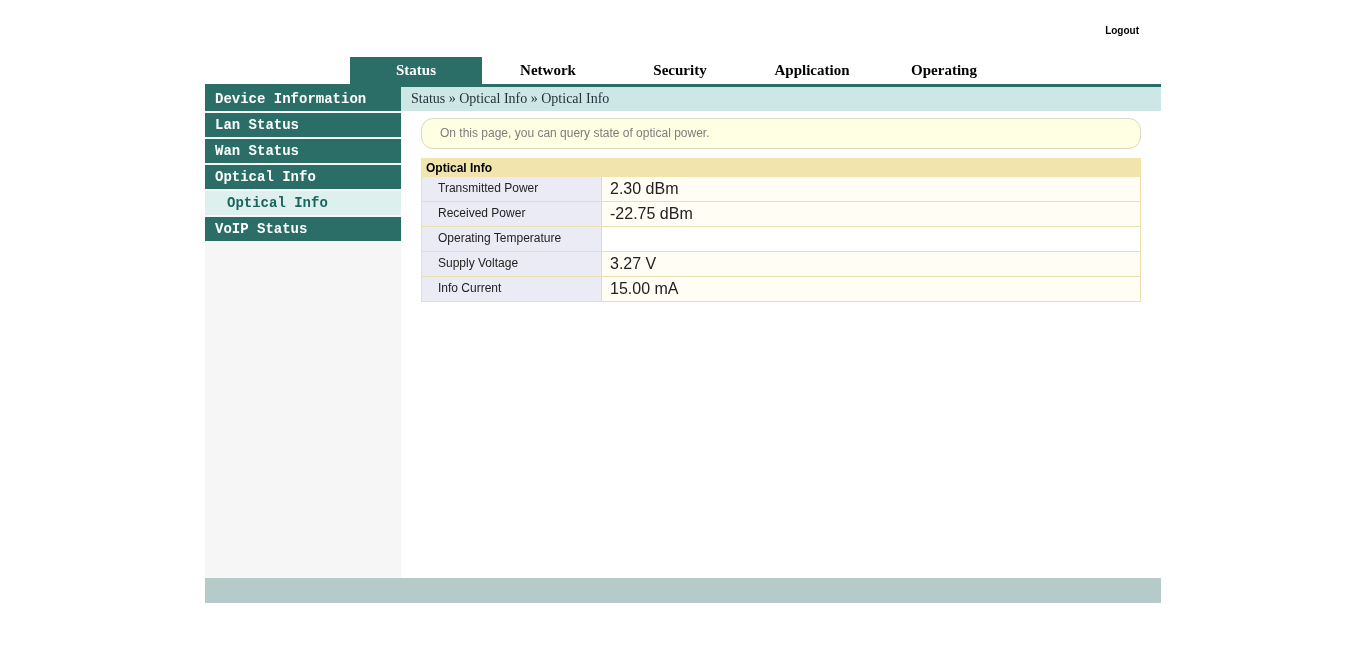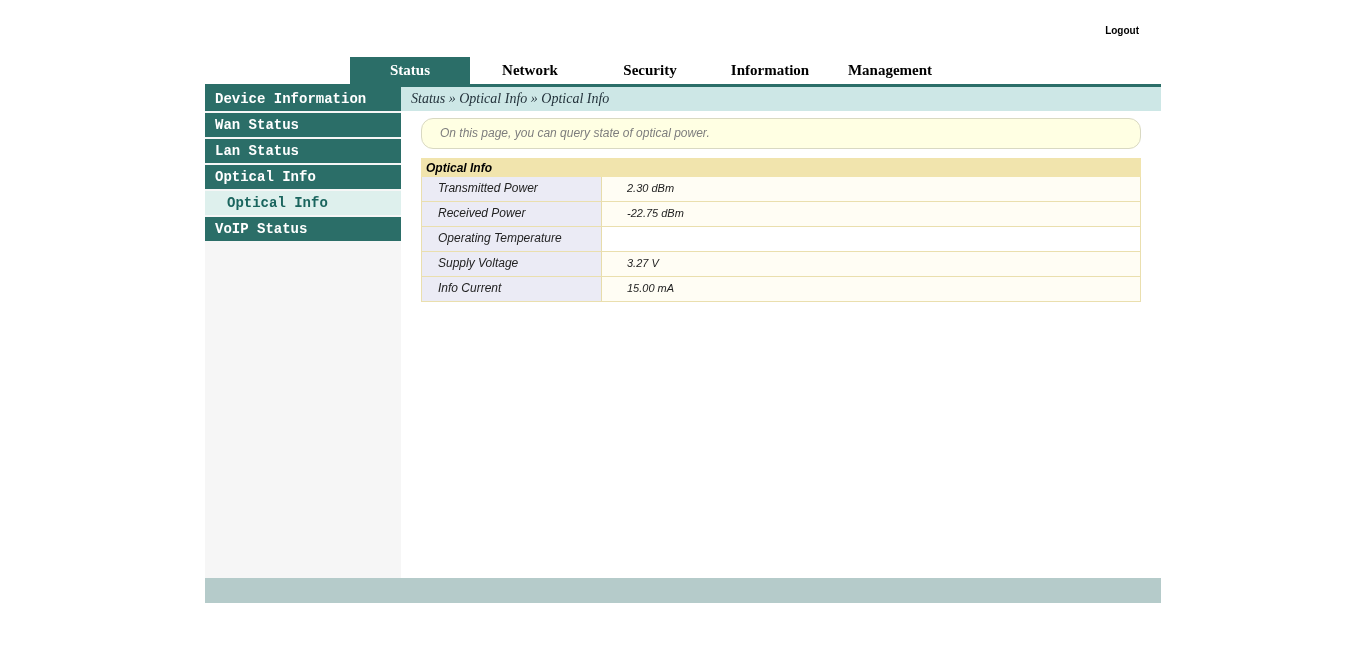--- a/index.html
+++ b/index.html
@@ -25,21 +25,21 @@
   }
   .tabbar {
     position: absolute;
     left: 205px;
     top: 57px;
     width: 956px;
     height: 27px;
     display: flex;
   }
   .tab {
-    width: 120px;
+    width: 132px;
     height: 27px;
     line-height: 27px;
     text-align: center;
     font-family: "Liberation Serif", serif;
     font-weight: bold;
     font-size: 15px;
     color: #000000;
     cursor: pointer;
   }
   .tab.first { margin-left: 145px; }
@@ -78,21 +78,20 @@
     background: #def0ed;
     color: #1a655e;
     padding-left: 22px;
   }
   .content {
     position: absolute;
     left: 401px;
     top: 87px;
     width: 760px;
     background: #ffffff;
-    font-style: italic;
   }
   .breadcrumb {
     height: 24px;
     line-height: 24px;
     background: #cde7e6;
     font-family: "Liberation Serif", serif;
     font-size: 14px;
     color: #24333c;
     padding-left: 10px;
   }
@@ -128,23 +127,23 @@
     background: #ebebf5;
     border-right: 1px solid #e7dcab;
     padding-left: 16px;
     line-height: 23px;
     font-size: 12px;
     color: #222222;
   }
   .t-value {
     flex: 1;
     background: #fffdf4;
-    padding-left: 25px;
+    padding-left: 8px;
     line-height: 23px;
-    font-size: 11px;
+    font-size: 16px;
     color: #222222;
   }
   .footer-bar {
     position: absolute;
     left: 205px;
     top: 578px;
     width: 956px;
     height: 25px;
     background: #b5cbca;
   }
@@ -153,29 +152,29 @@
 <body>
 
 <div class="page">
 
   <a class="logout">Logout</a>
 
   <div class="tabbar">
     <div class="tab first active">Status</div>
     <div class="tab">Network</div>
     <div class="tab">Security</div>
-    <div class="tab">Information</div>
-    <div class="tab">Management</div>
+    <div class="tab">Application</div>
+    <div class="tab">Operating</div>
   </div>
   <div class="tab-underline"></div>
 
   <div class="sidebar">
     <div class="side-item">Device Information</div>
+    <div class="side-item">Lan Status</div>
     <div class="side-item">Wan Status</div>
-    <div class="side-item">Lan Status</div>
     <div class="side-item">Optical Info</div>
     <div class="side-item sub">Optical Info</div>
     <div class="side-item">VoIP Status</div>
   </div>
 
   <div class="content">
     <div class="breadcrumb">Status » Optical Info » Optical Info</div>
 
     <div class="note">On this page, you can query state of optical power.</div>
 

